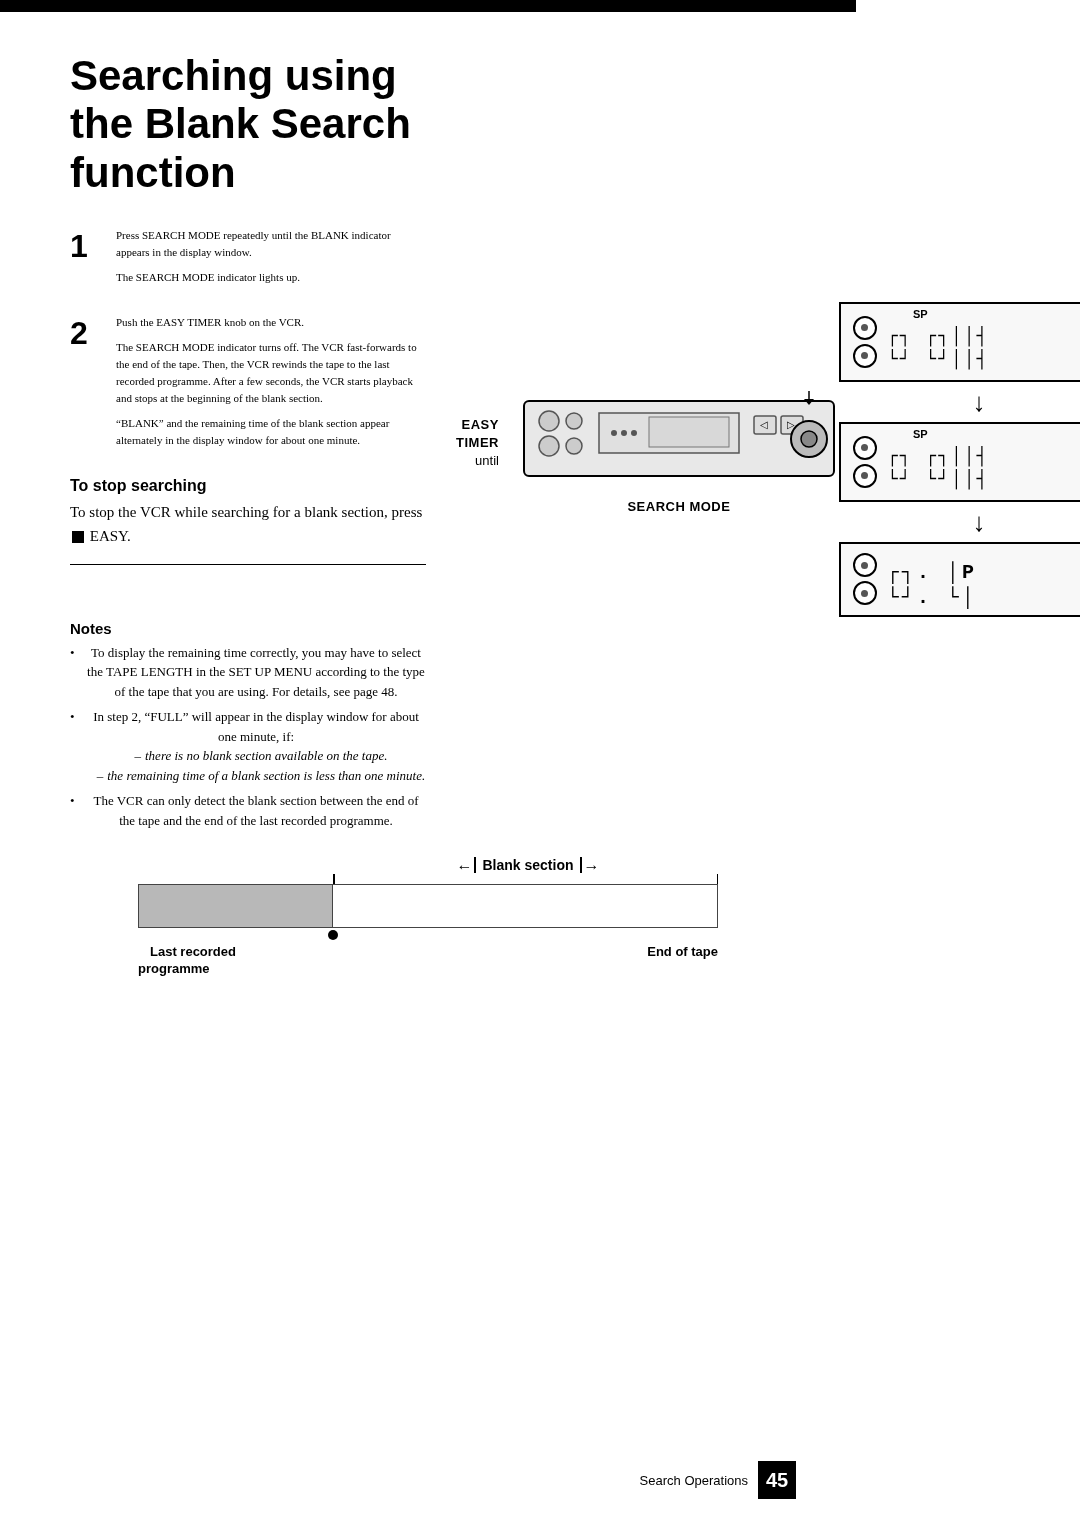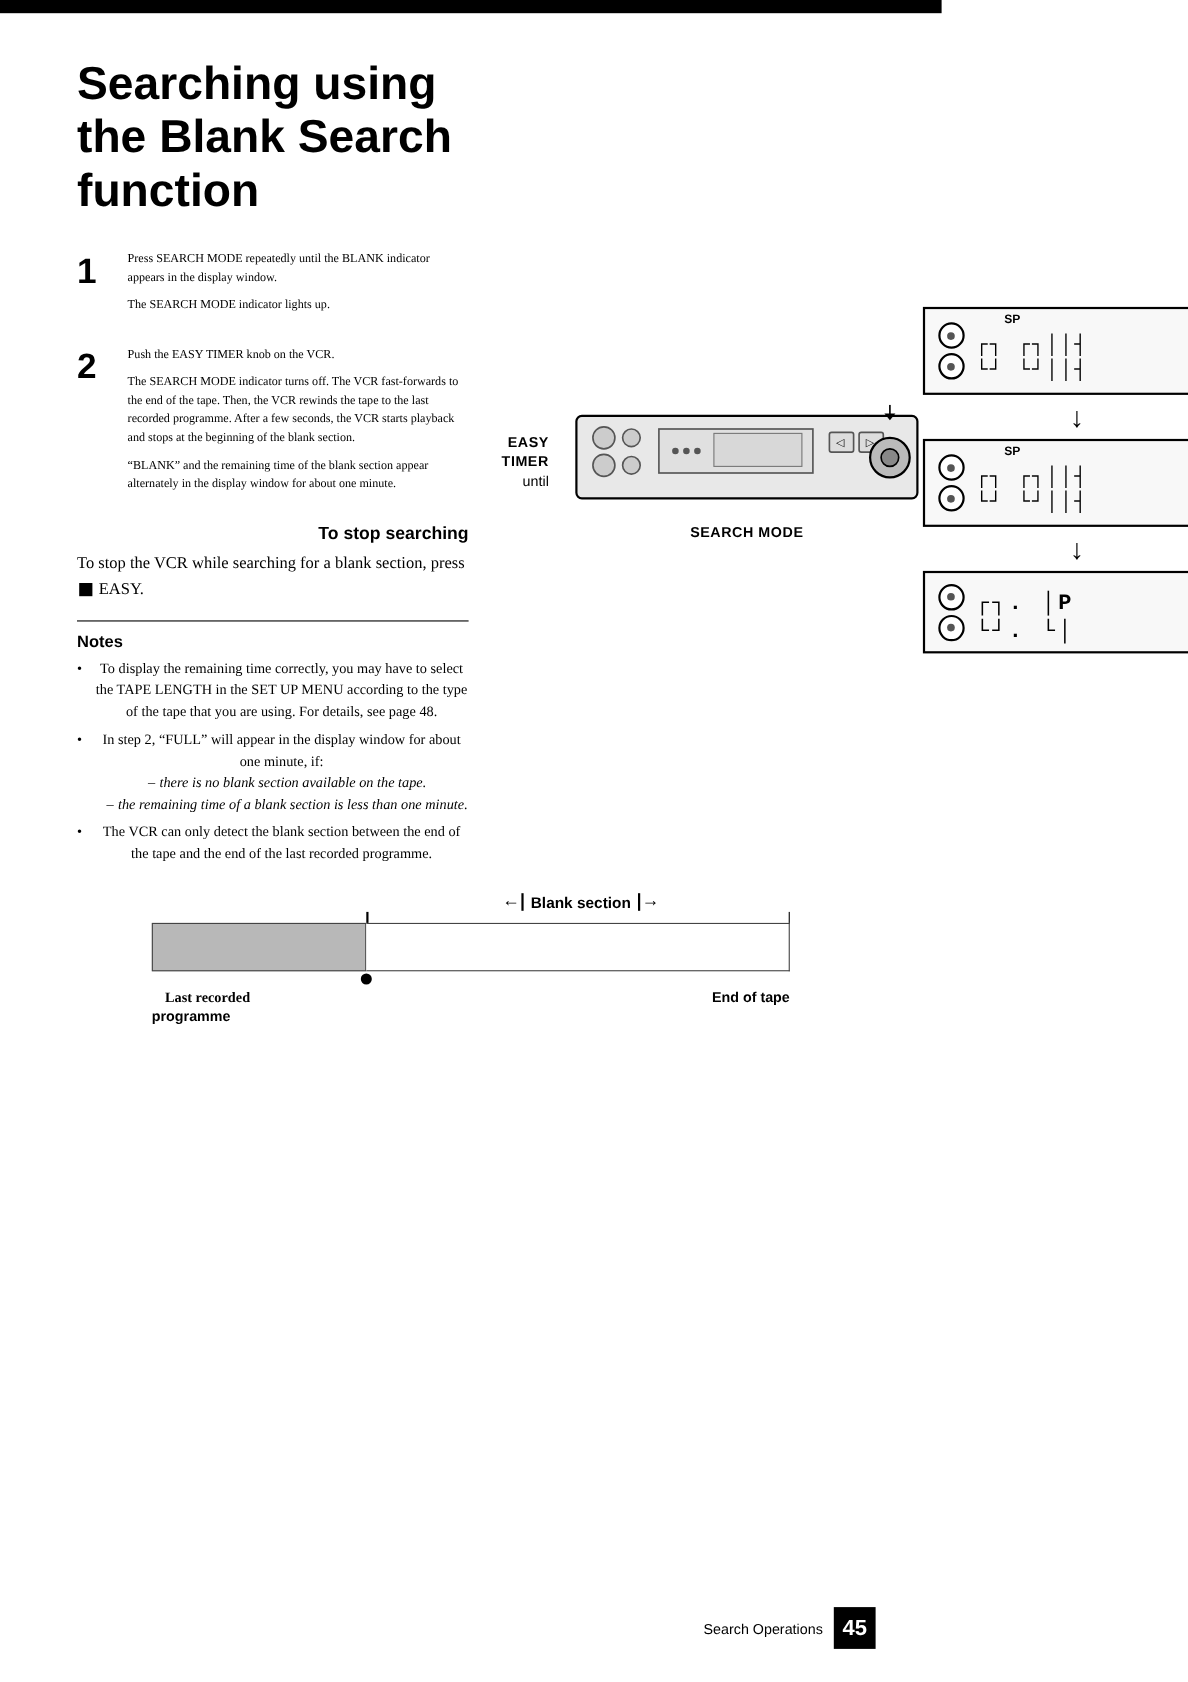--- a/index.html
+++ b/index.html
@@ -81,21 +81,20 @@
       margin-bottom: 8px;
     }
 
     
     .subsection-title {
       font-size: 16px;
       font-weight: bold;
       font-family: Arial, Helvetica, sans-serif;
       margin-bottom: 6px;
       margin-top: 10px;
-      text-align: right;
     }
 
     .subsection-text {
       font-size: 15px;
       line-height: 1.55;
       margin-bottom: 16px;
     }
 
     .stop-icon {
       display: inline-block;
@@ -111,20 +110,21 @@
       margin-top: 10px;
       border-top: 1px solid #000;
       padding-top: 10px;
     }
 
     .notes-title {
       font-size: 15px;
       font-weight: bold;
       font-family: Arial, Helvetica, sans-serif;
       margin-bottom: 6px;
+      margin-top: 45px;
     }
 
     .notes-list {
       list-style: none;
       padding: 0;
       text-align: center;
     }
 
     .notes-list li {
       font-size: 13px;
@@ -478,21 +478,21 @@
         <div style="flex:1; background:#fff; border-top:1.5px solid #444; border-bottom:1.5px solid #444; border-right:1.5px solid #444; height:44px;"></div>
       </div>
 
       <div style="display:flex; flex-direction:row; width:580px; height:14px; position:relative;">
         <div style="width:190px;"></div>
         <div style="width:10px; height:10px; background:#000; border-radius:50%; margin-top:2px;"></div>
       </div>
 
       <div style="display:flex; flex-direction:row; justify-content:space-between; width:580px; margin-top:2px;">
         <div>
-          <div style="font-size:13px; font-weight:bold; font-family:Liberation Serif, serif; line-height:1.3;padding-left:12px;">Last recorded</div>
+          <div style="font-size:13px; font-weight:bold; font-family:Liberation Sans, sans-serif; line-height:1.3;padding-left:12px;">Last recorded</div>
           <div style="font-size:13px; font-weight:bold; font-family:Arial; line-height:1.3;">programme</div>
         </div>
         <div style="font-size:13px; font-weight:bold; font-family:Arial;">End of tape</div>
       </div>
     </div>
   </div>
 
   <div class="page-footer">
     <span class="footer-text">Search Operations</span>
     <div class="footer-page-num">45</div>

